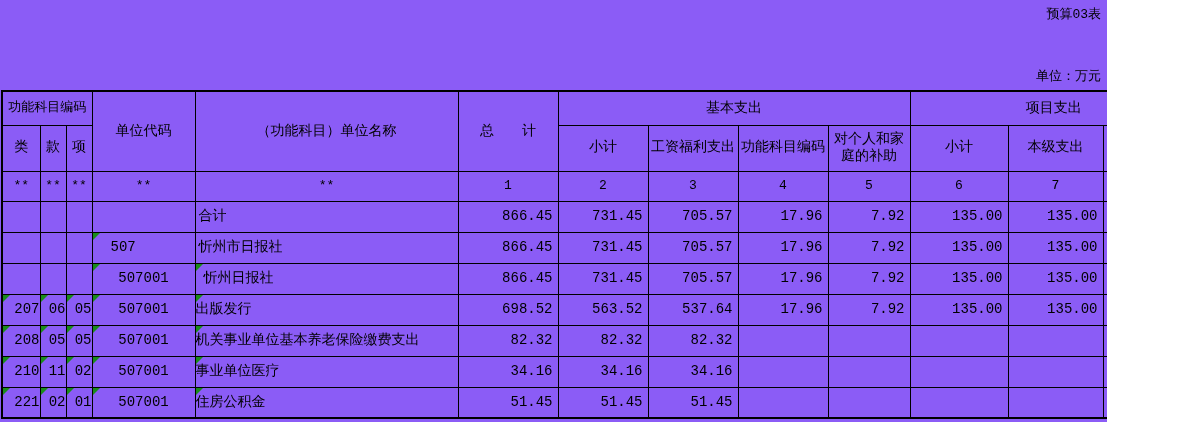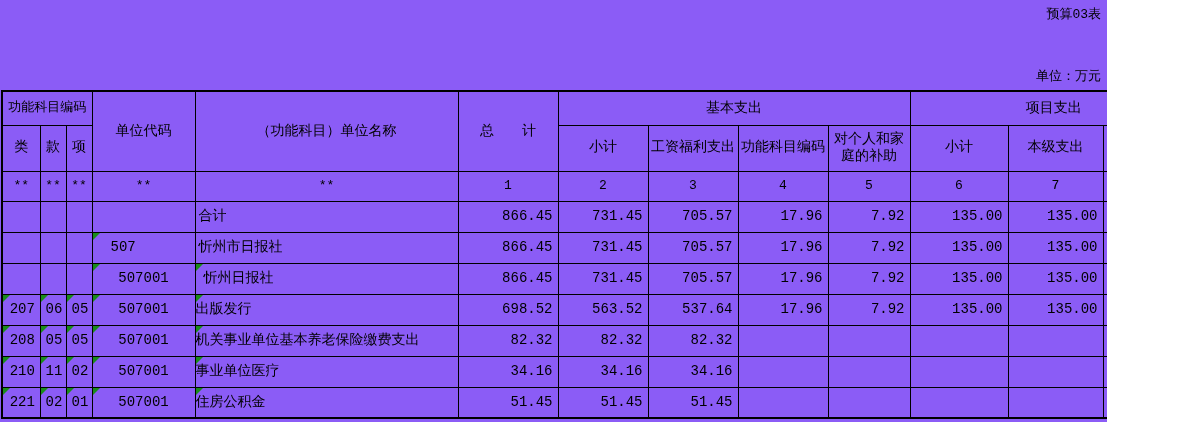--- a/index.html
+++ b/index.html
@@ -42,21 +42,21 @@
     overflow:hidden;
     line-height:1.25;
   }
   tr.hrow1 { height:34px; }
   tr.hrow2 { height:46px; }
   tr.idxrow { height:30px; }
   tbody tr { height:31px; }
   .budget th { text-align:center; padding:0 2px; }
   th.nowrap { white-space:nowrap; font-size:13px; }
   .idxrow td { text-align:center; font-size:13px; white-space:nowrap; }
-  td.code-col { text-align:center; padding-left:2px; white-space:nowrap; }
+  td.code-col { text-align:right; padding-left:2px; white-space:nowrap; }
   td.center { text-align:center; white-space:nowrap; }
   td.left { text-align:left; padding-left:18px; white-space:nowrap; }
   td.name { text-align:left; white-space:nowrap; }
   td.indent-0 { padding-left:3px; }
   td.indent-1 { padding-left:8px; }
   td.indent-2 { }
   td.num { text-align:right; padding-right:5px; white-space:nowrap; }
   td.marked { position:relative; }
   i.tri {
     position:absolute; top:0; left:0;

